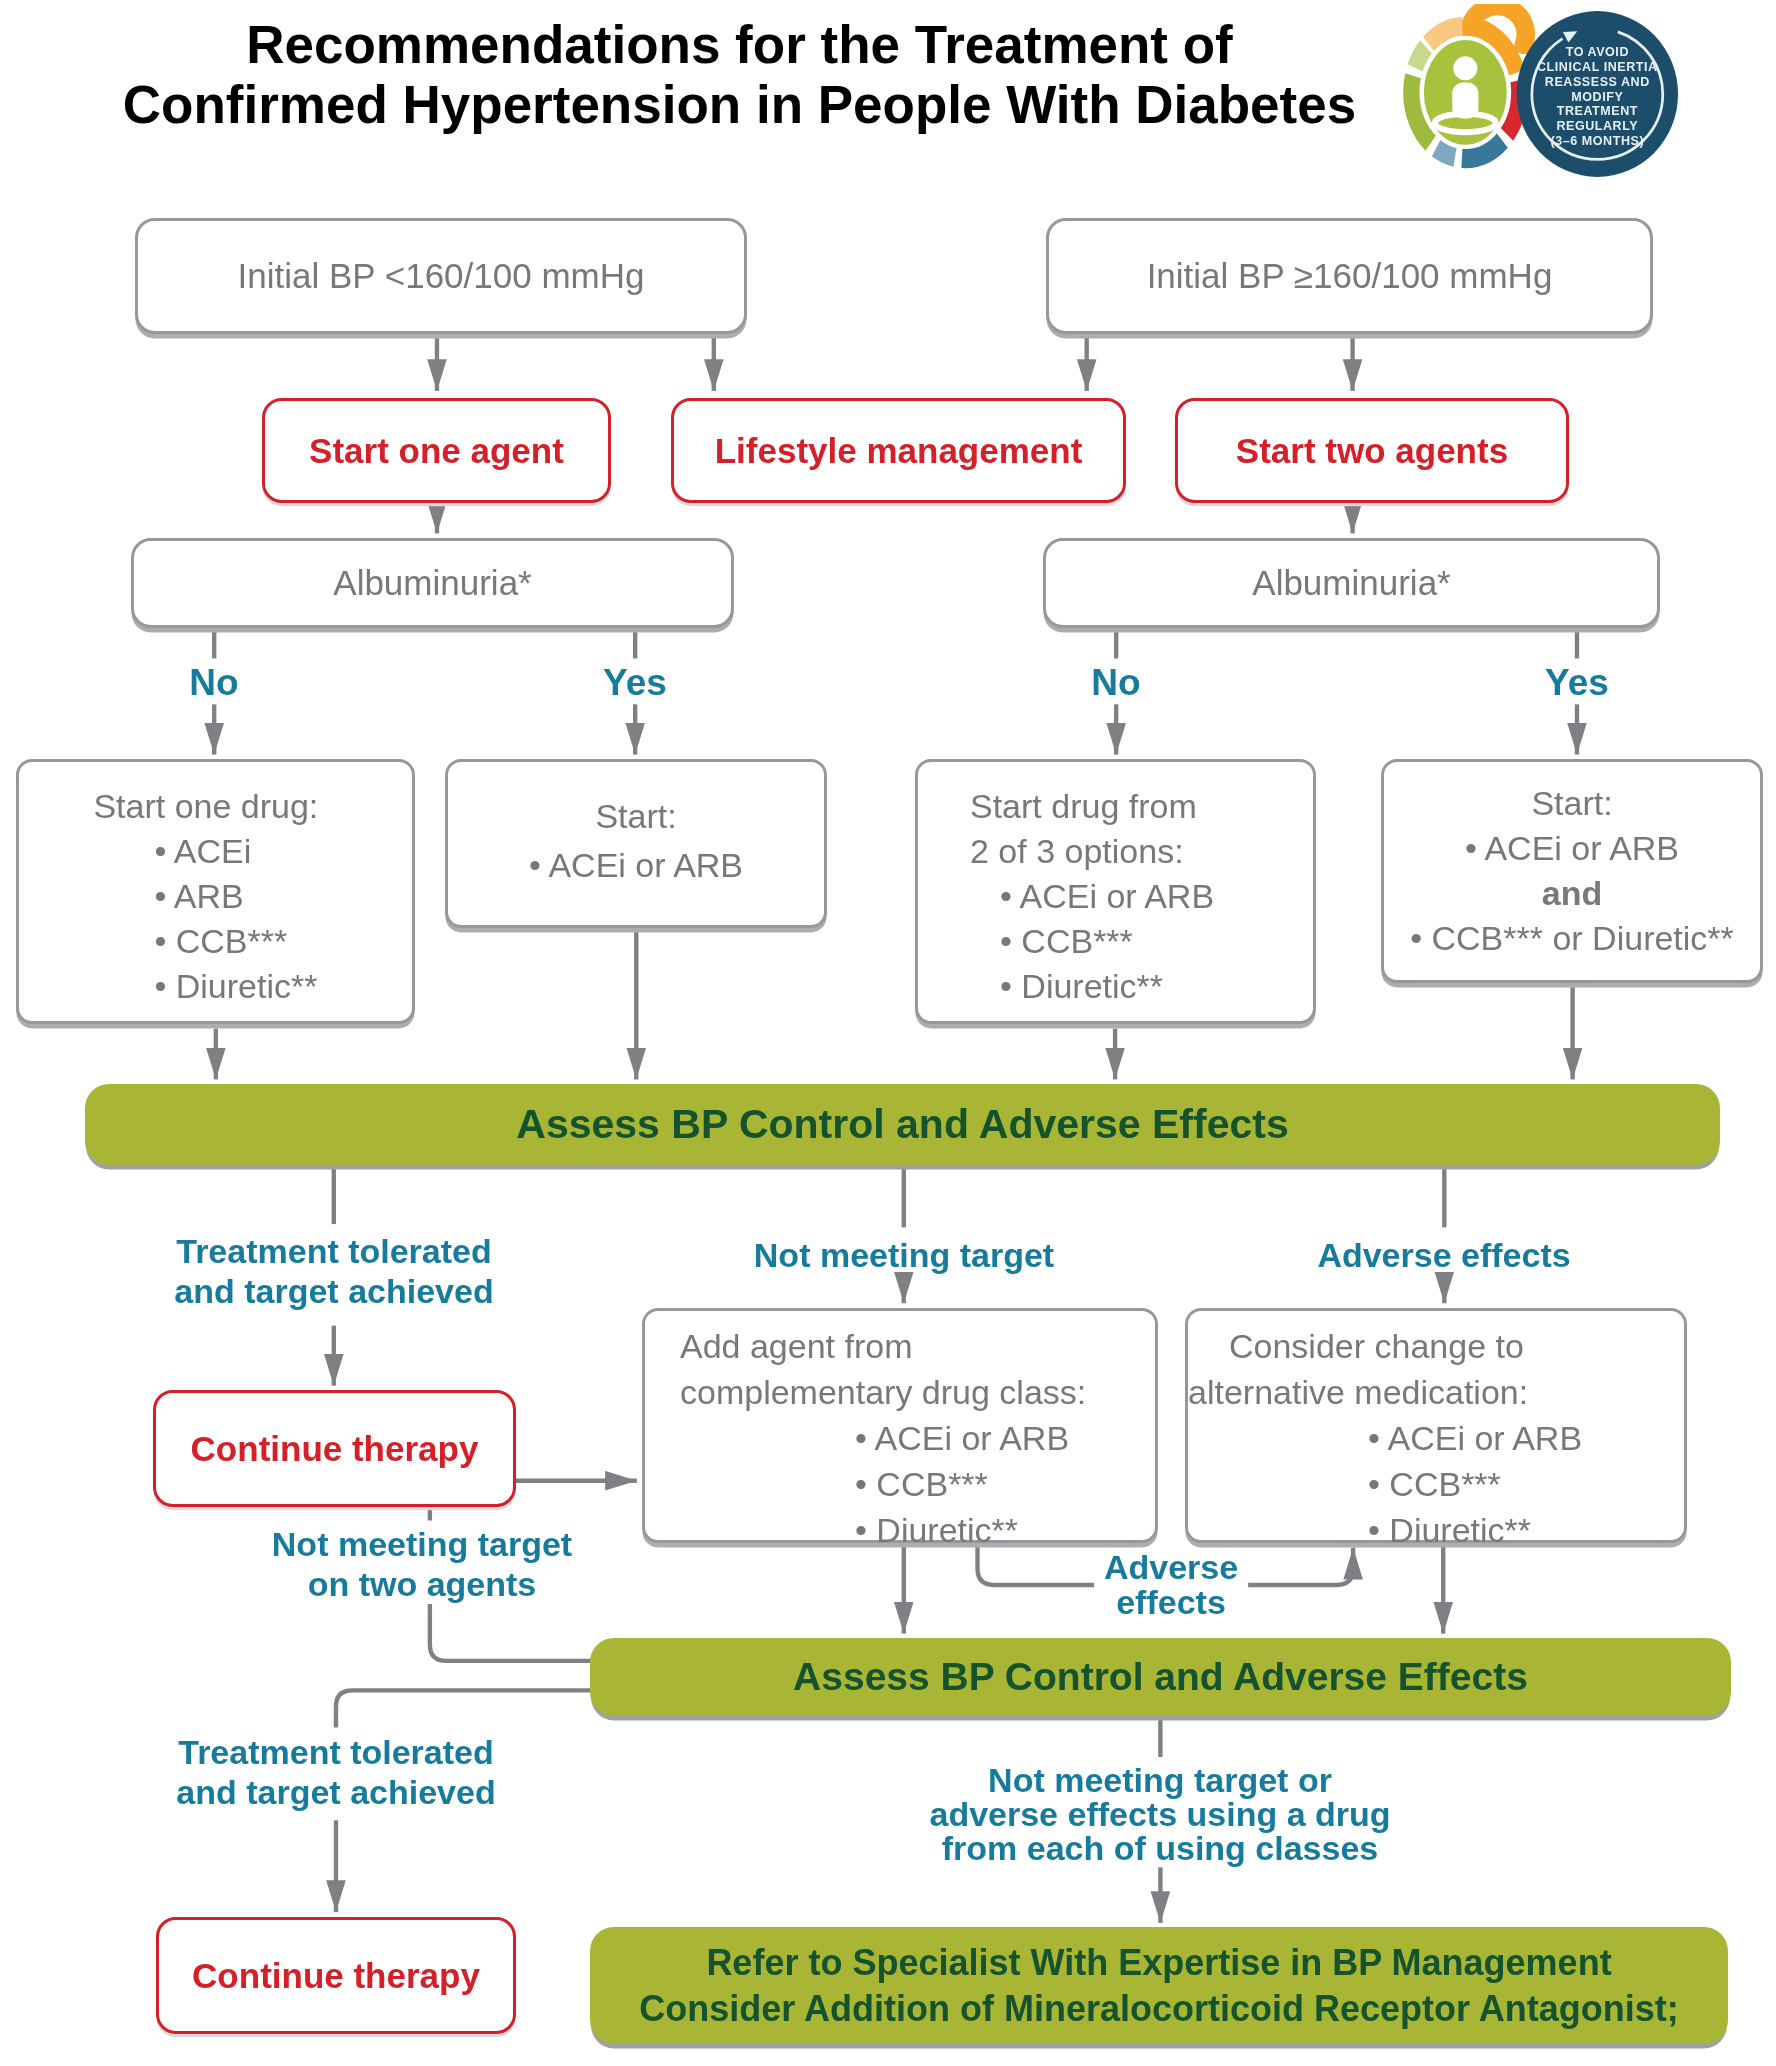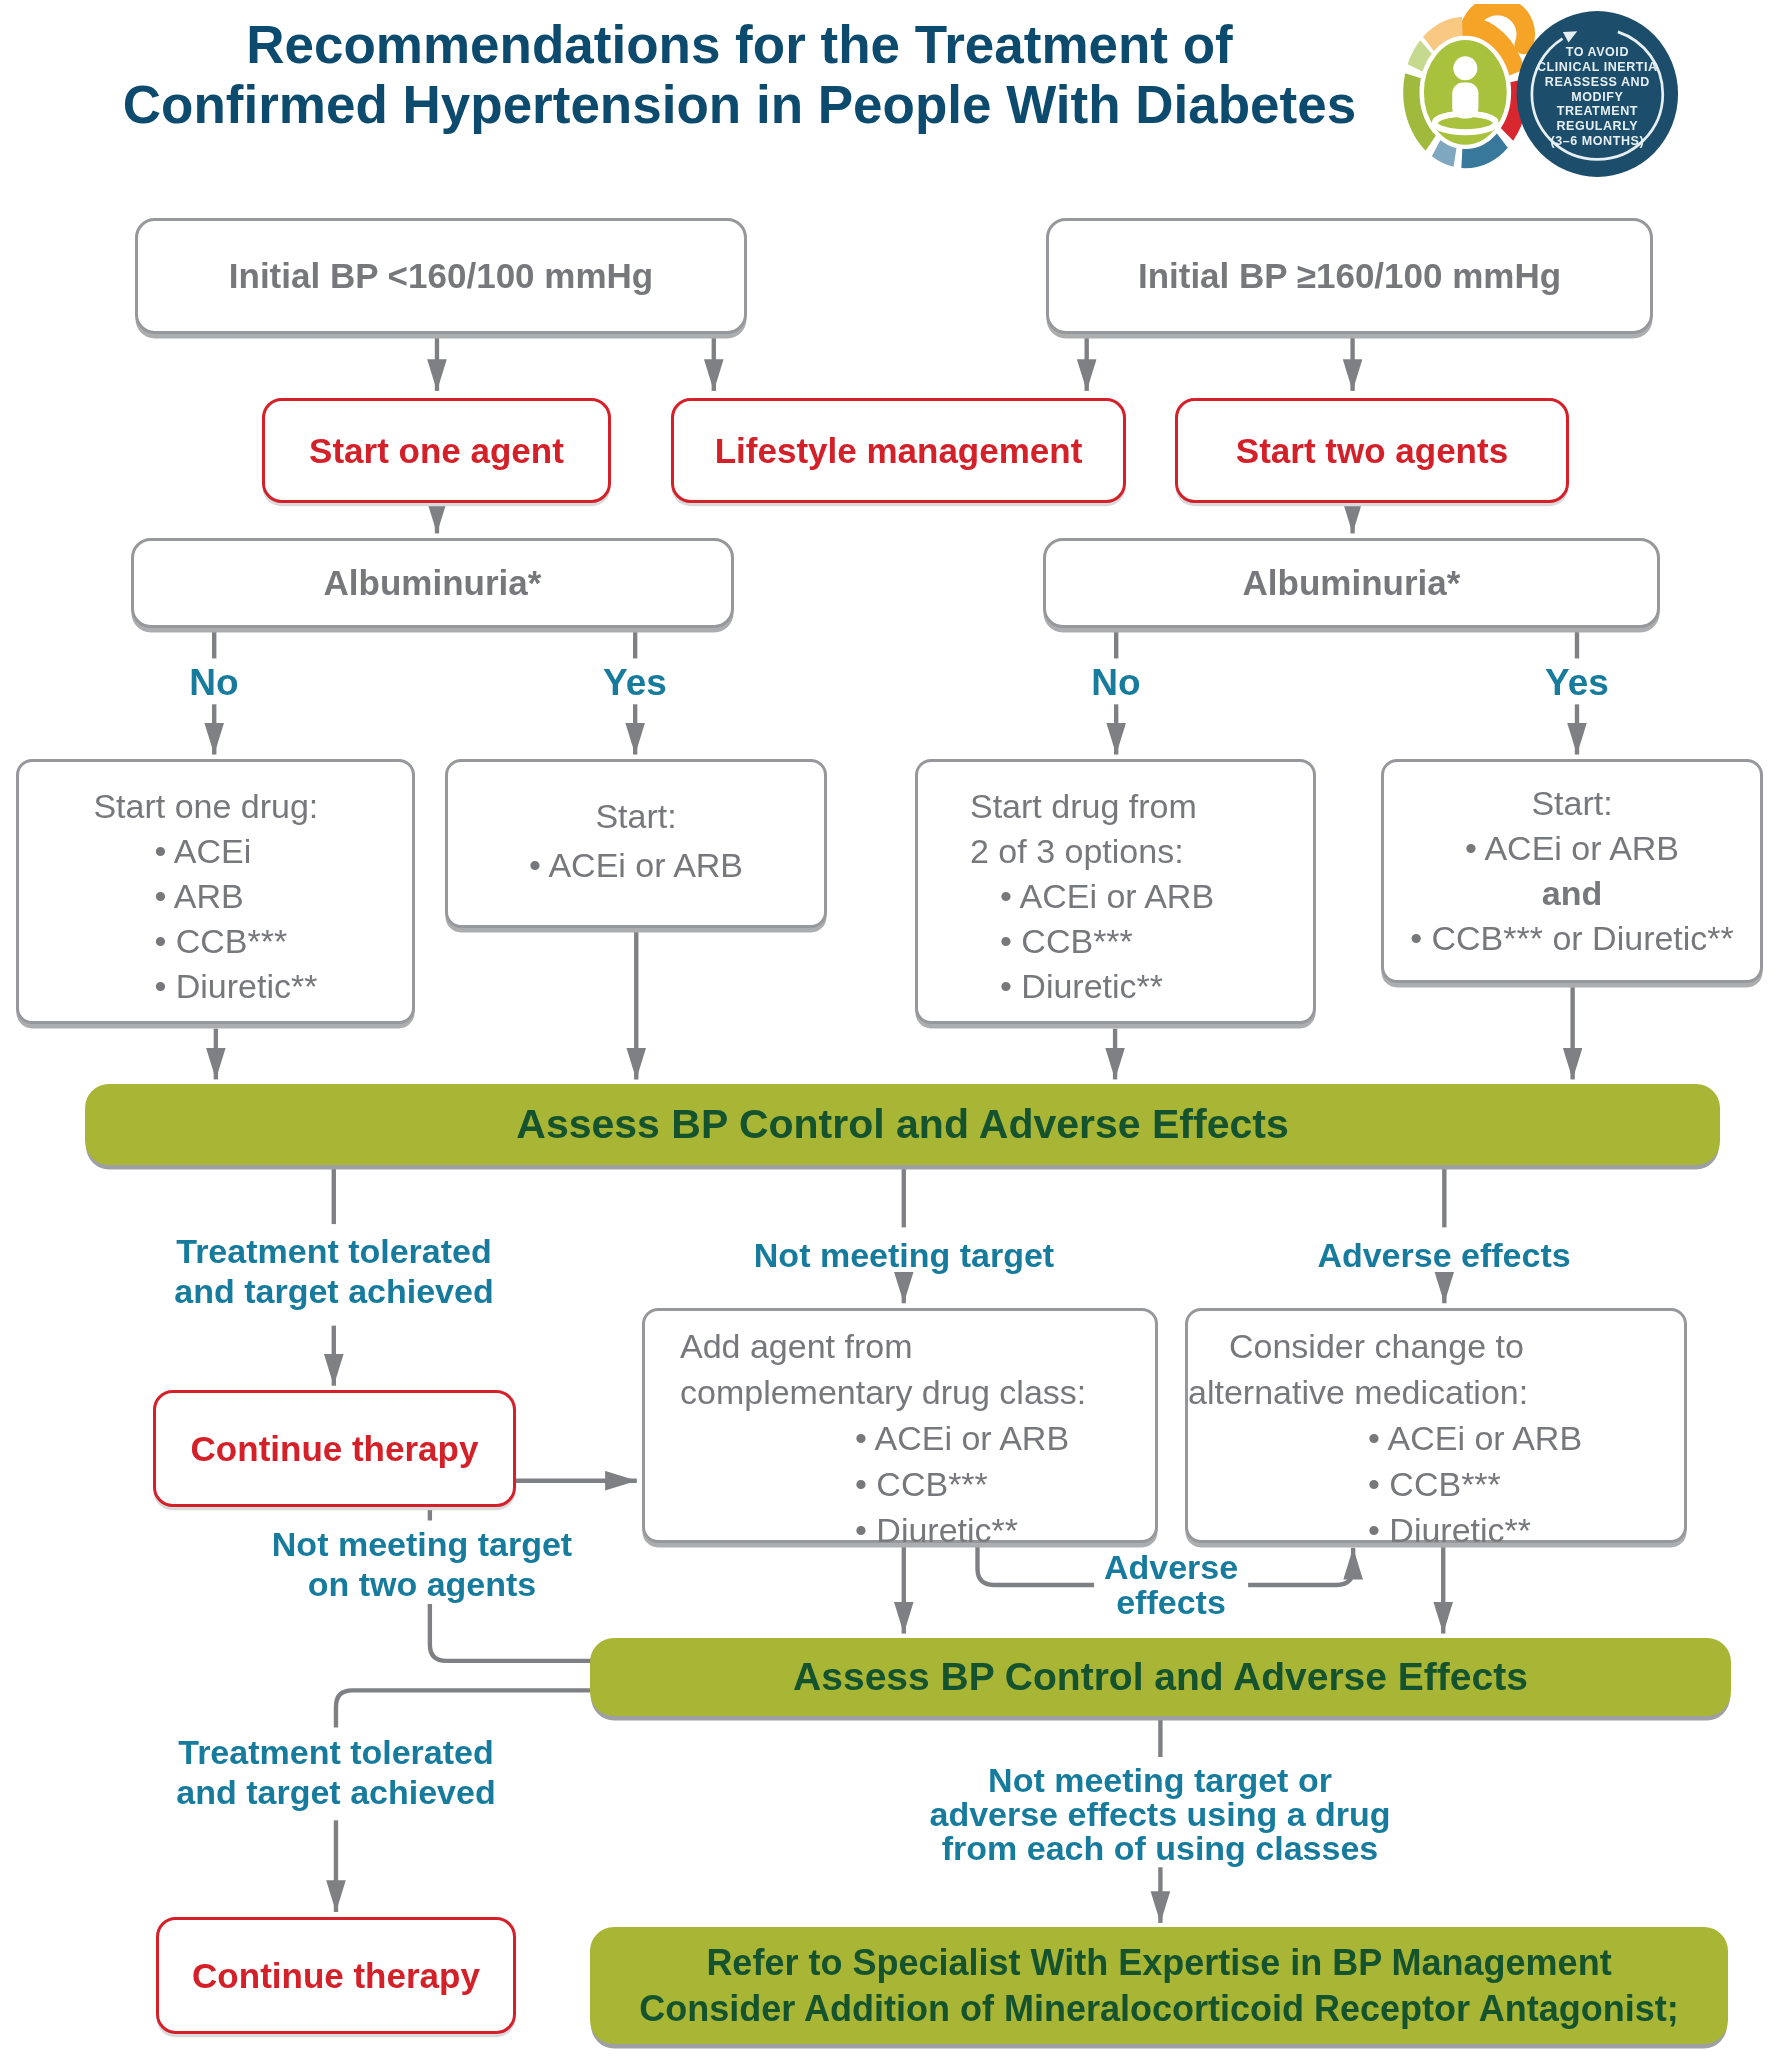--- a/index.html
+++ b/index.html
@@ -3,26 +3,26 @@
 <meta charset="utf-8">
 <style>
   html,body{margin:0;padding:0;background:#fff;}
   .page{position:relative;width:1777px;height:2066px;background:#fff;
         font-family:"Liberation Sans", sans-serif;overflow:hidden;}
   
   svg.wires{position:absolute;left:0;top:0;z-index:1;}
   .node{position:absolute;z-index:2;box-sizing:border-box;}
   
   .title{left:76px;top:15.3px;width:1327px;text-align:center;
-         color:#0c4a6e;font-weight:bold;font-size:53px;line-height:60px;}
+         color:#000000;font-weight:bold;font-size:53px;line-height:60px;}
   
   .gbox{background:#fff;border:3.3px solid #96989B;border-radius:19.7px;
         box-shadow:0 4.9px 0 -0.5px #ABADAF;color:#76787B;
         display:flex;align-items:center;justify-content:center;
-        font-size:35px;text-align:center;font-weight:bold;}
+        font-size:35px;text-align:center;}
   
   .lbox{background:#fff;border:3.3px solid #96989B;border-radius:16px;
         box-shadow:0 4.9px 0 -0.5px #ABADAF;color:#76787B;font-size:34px;
         line-height:45px;}
   .lbox .ln{white-space:nowrap;}
   
   .rbox{background:#fff;border:3.8px solid #D32029;border-radius:19.7px;
         box-shadow:0 3.8px 0 -0.5px #D9DADB;color:#D32029;font-weight:bold;
         display:flex;align-items:center;justify-content:center;
         font-size:35px;text-align:center;}

